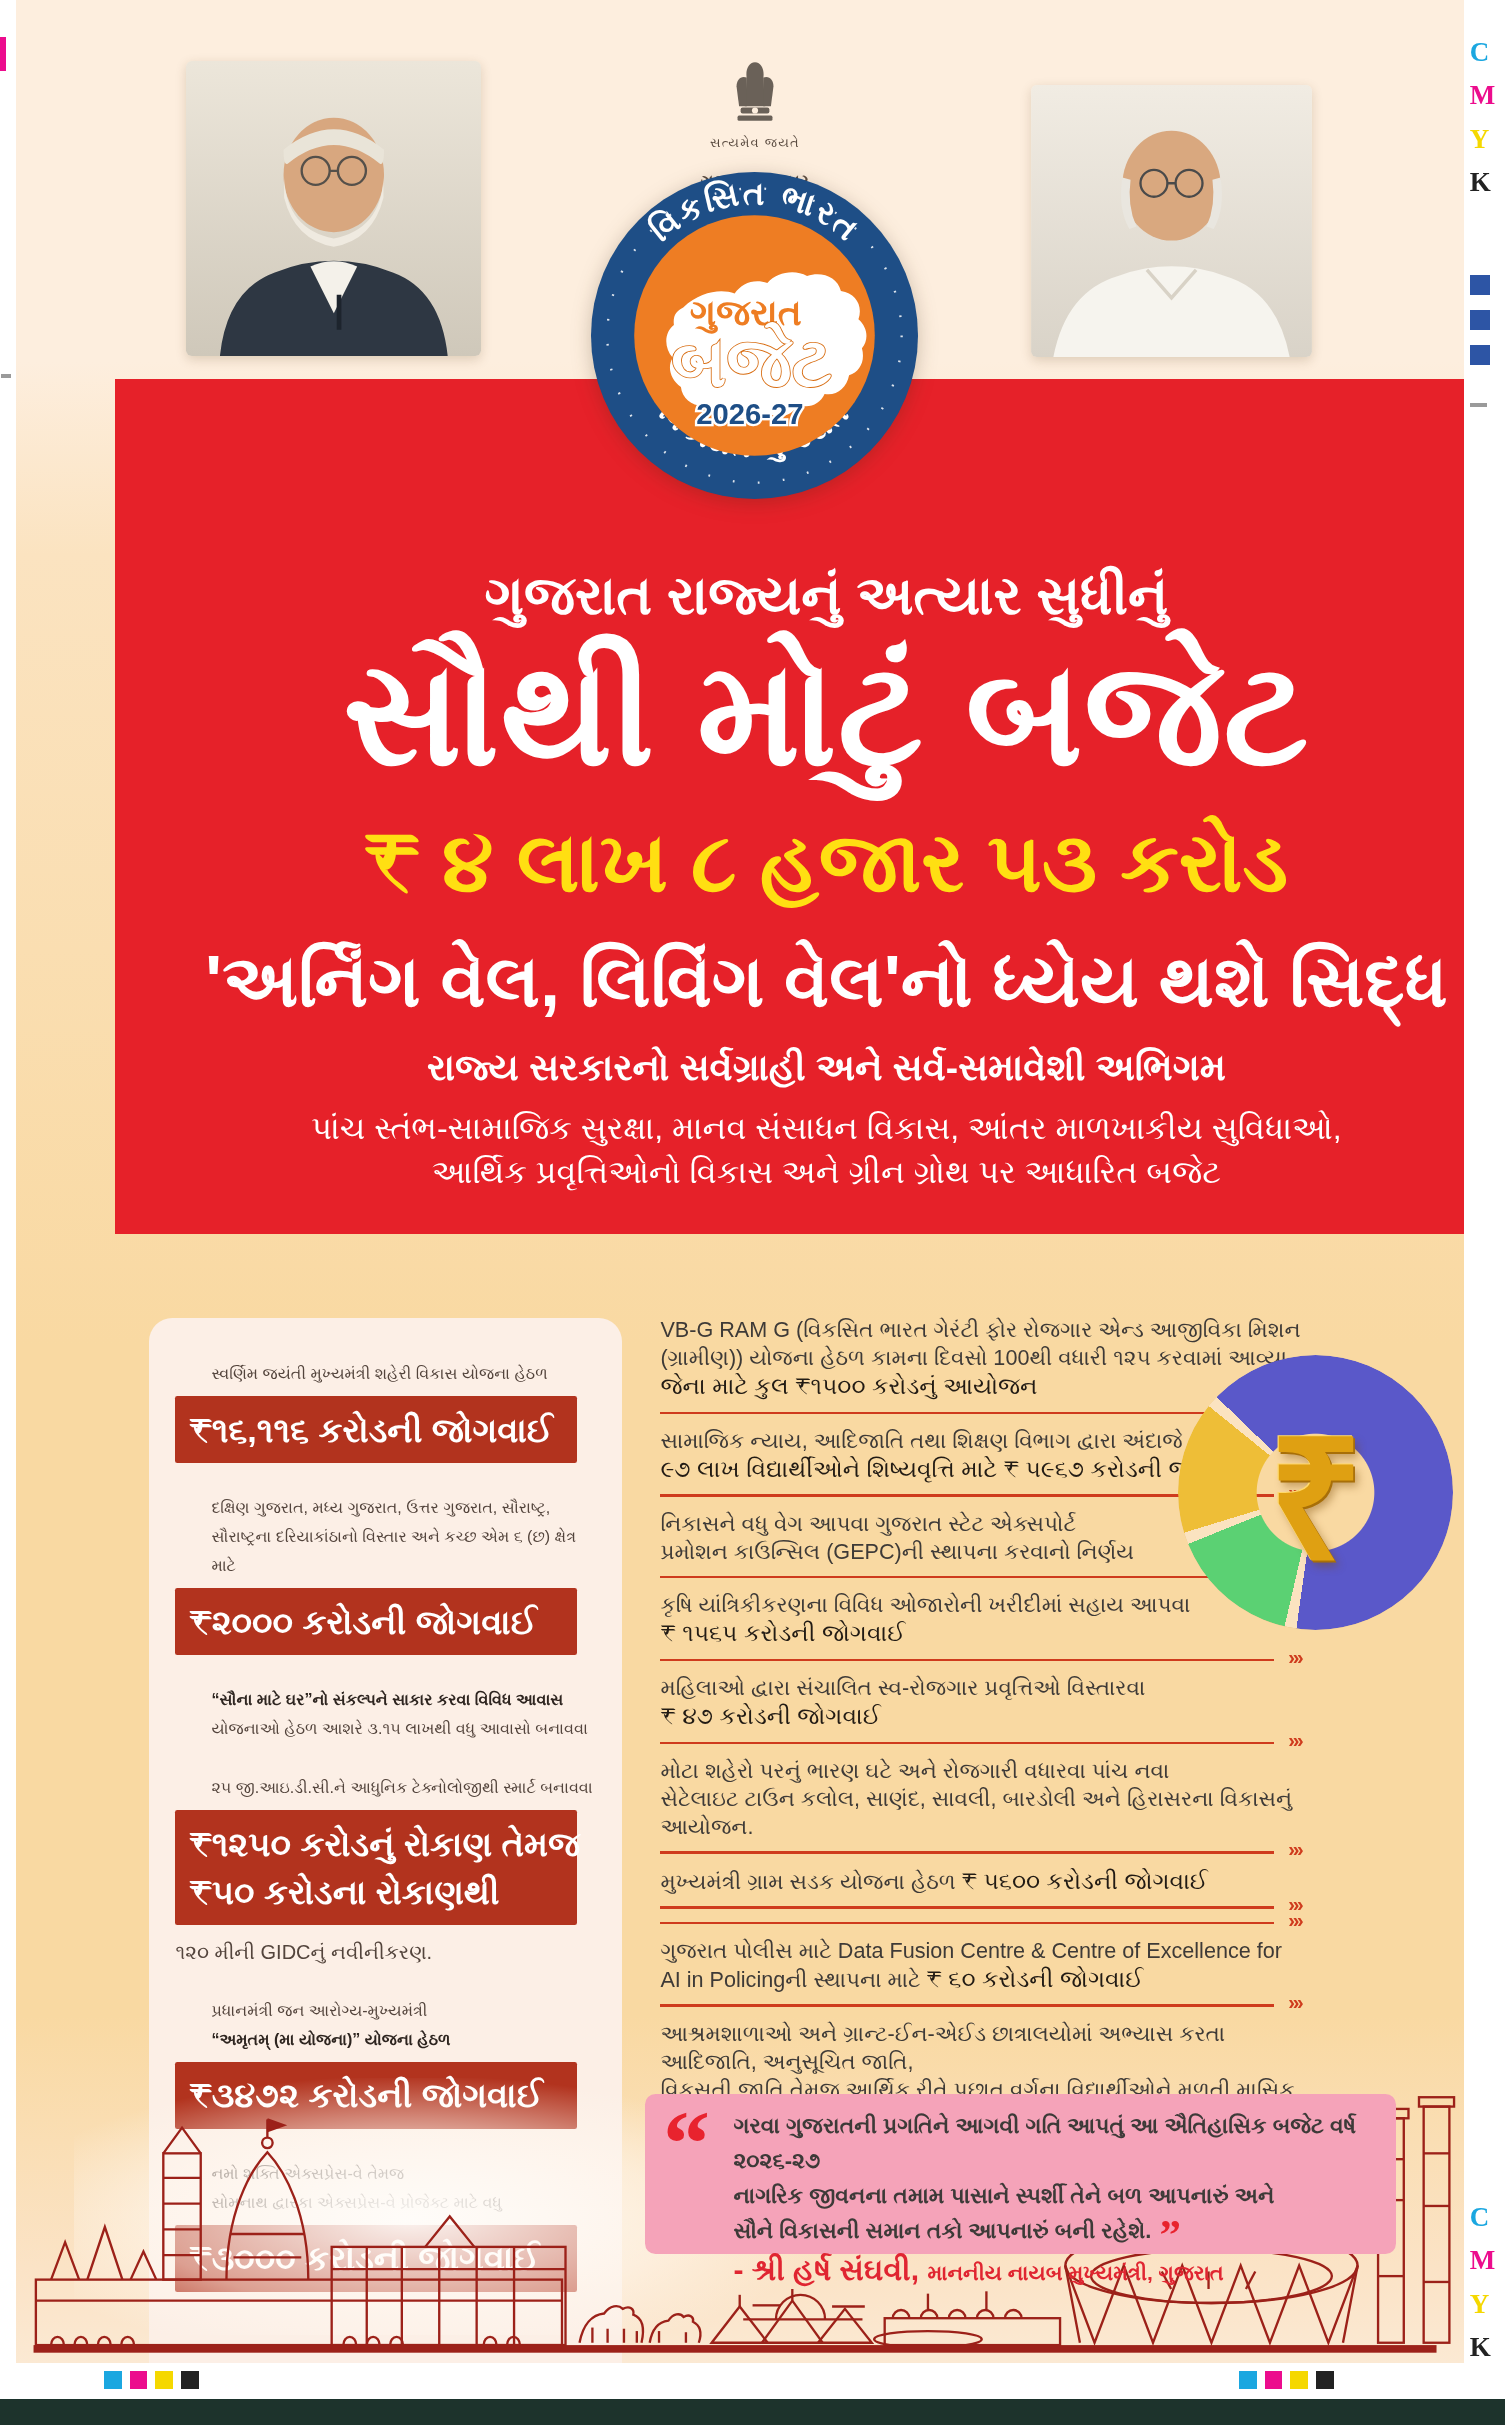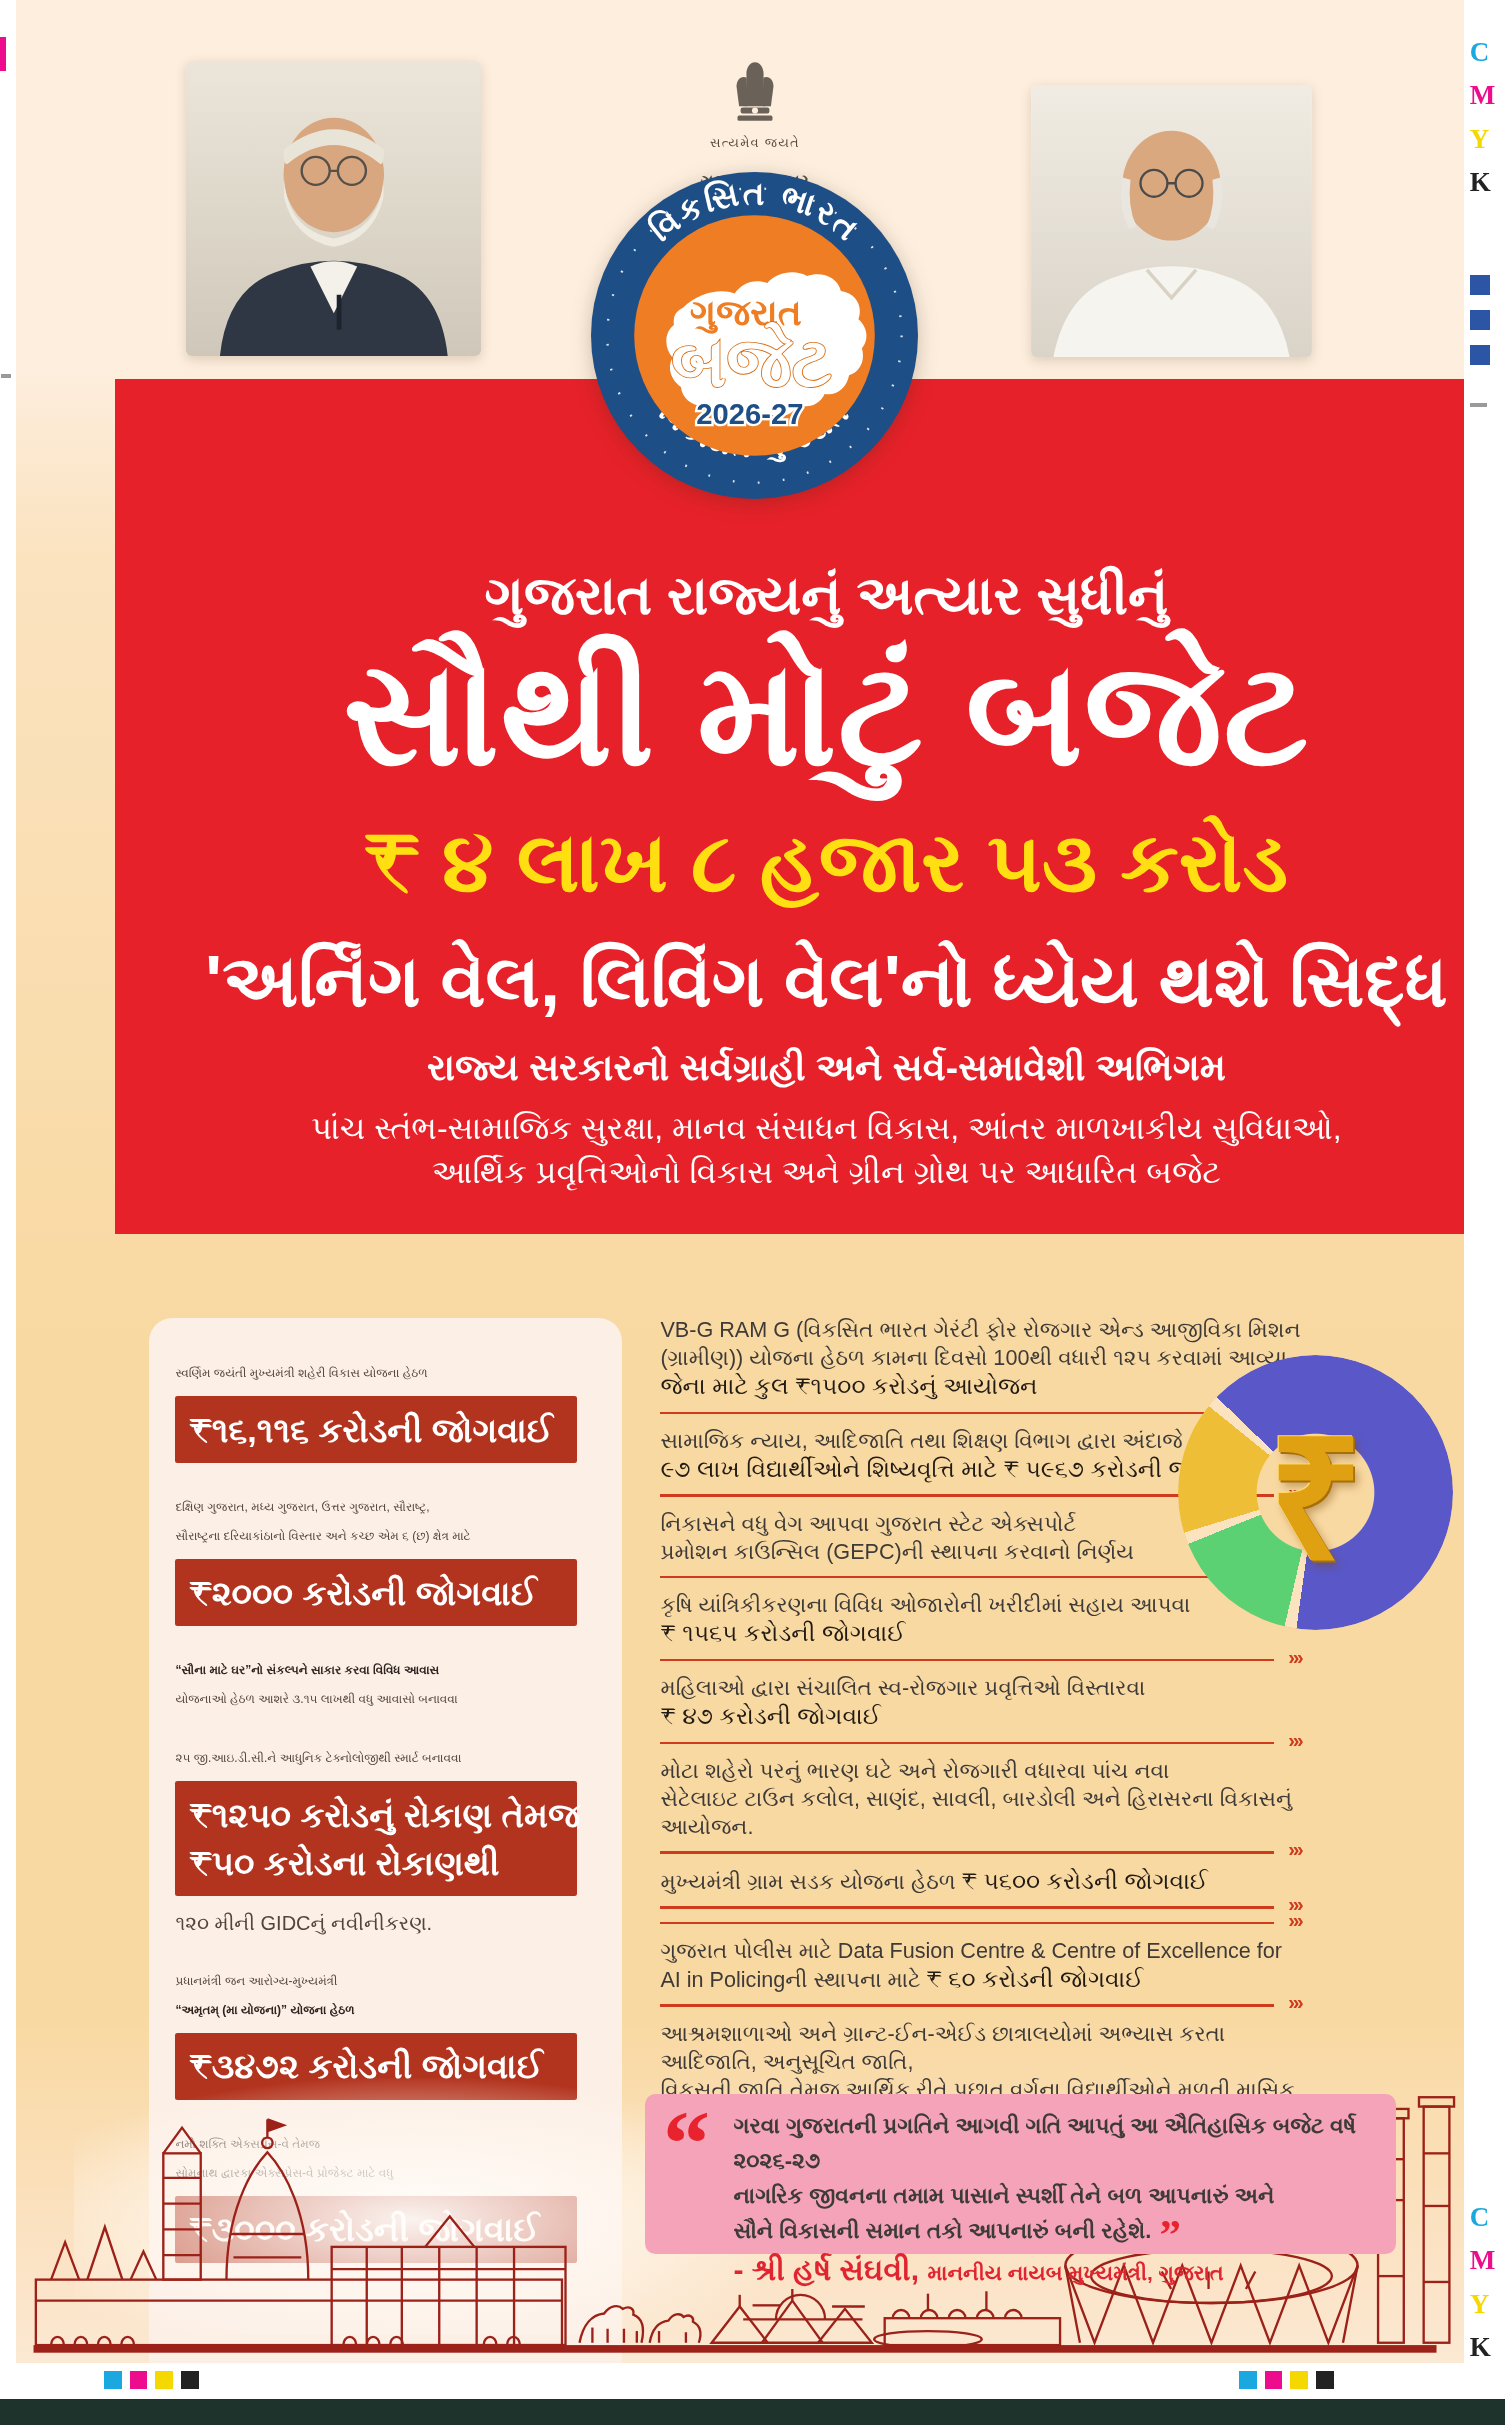--- a/index.html
+++ b/index.html
@@ -41,21 +41,21 @@
   .subhead{margin-top:36px;font-size:72px;font-weight:800;line-height:70px;}
   .approach{margin-top:28px;font-size:37px;font-weight:700;line-height:47px;}
   .pillars{margin-top:15px;font-size:32px;font-weight:500;line-height:44px;}
 
   
   .badge{position:absolute;left:575px;top:172px;width:327px;height:327px;filter:drop-shadow(0 4.7px 9.4px rgba(60,40,10,.25));}
 
   
   .left-card{position:absolute;left:133px;top:1318px;width:473px;height:1045px;background:#fcefe6;border-radius:23.4px 23.4px 0 0;padding:41px 26px 17.5px;box-sizing:border-box;}
   .l-item{margin-bottom:30px;}
-  .lbl-line{font-size:12px;line-height:29px;color:#53443c;font-weight:500;}
+  .lbl-line{font-size:16px;line-height:29px;color:#53443c;font-weight:500;margin-left:36px;}
   .lbl-line.boldline{font-weight:800;color:#2e2520;}
   .l-bar{margin-top:8.2px;width:402px;box-sizing:border-box;background:#b2331e;color:#fff;padding:9.4px 14px;border-radius:2.3px;}
   .l-bar .v-line{font-size:34px;font-weight:700;line-height:48px;white-space:nowrap;}
   .l-note{margin-top:13px;font-size:20px;line-height:28px;color:#53443c;}
 
   
   .right-list{position:absolute;left:644px;top:1316px;width:655px;}
   .r-line{font-size:21.6px;line-height:28px;color:#3e3a37;font-weight:500;}
   .r-tail{font-size:21.6px;line-height:29px;color:#3e3a37;}
   .r-tail .bold, .r-bold{font-size:23.4px;font-weight:400;color:#221b14;}

